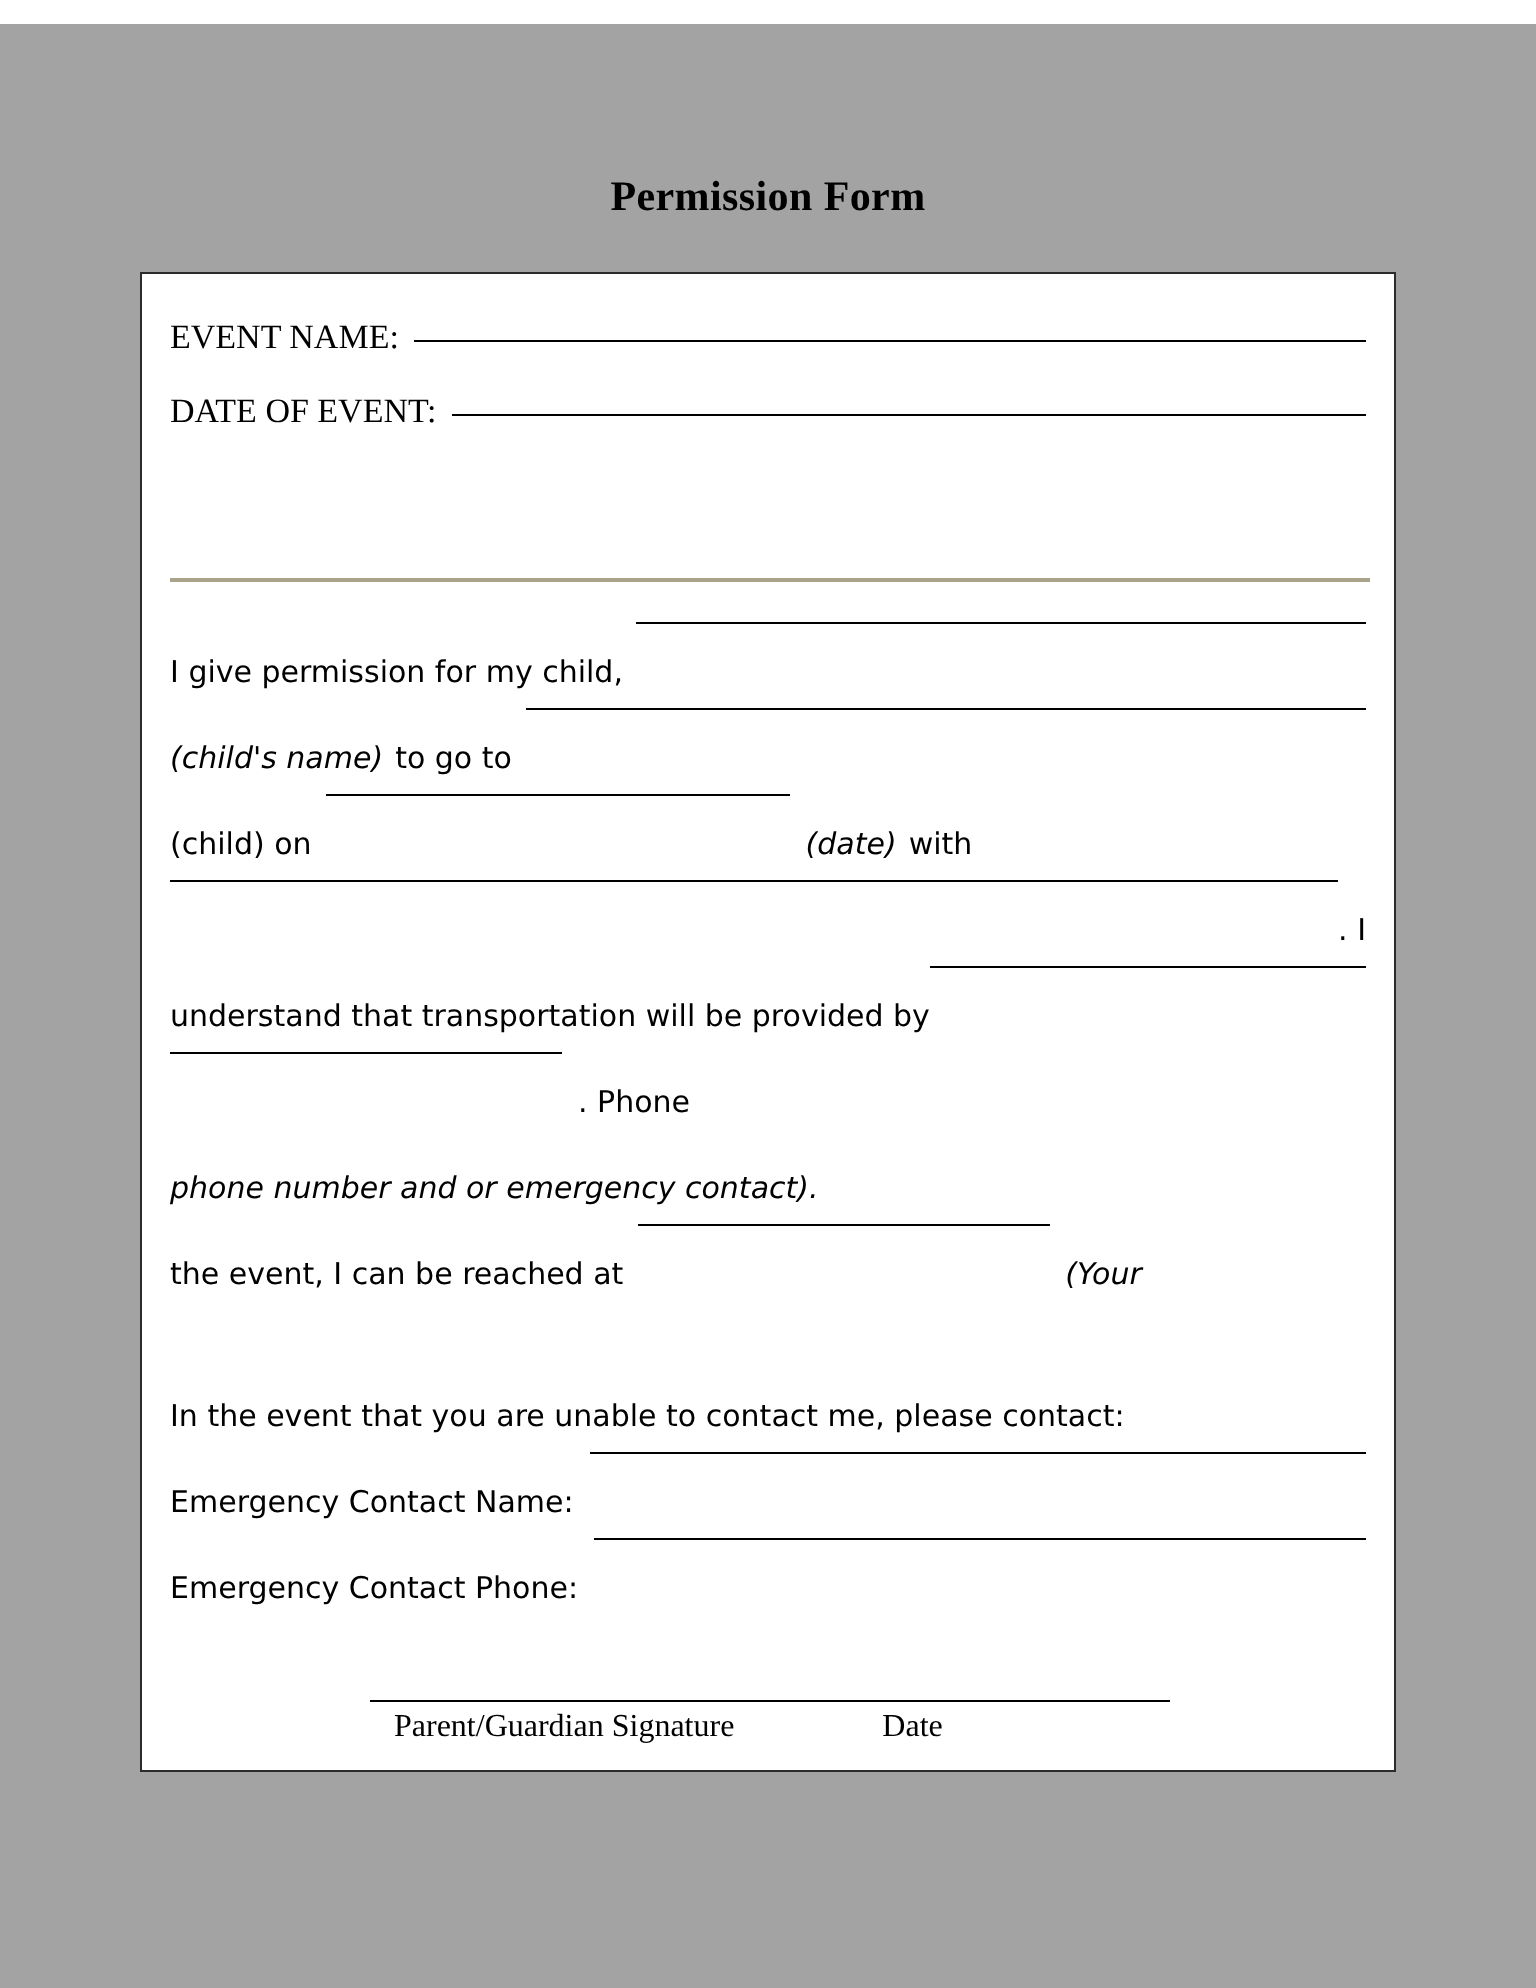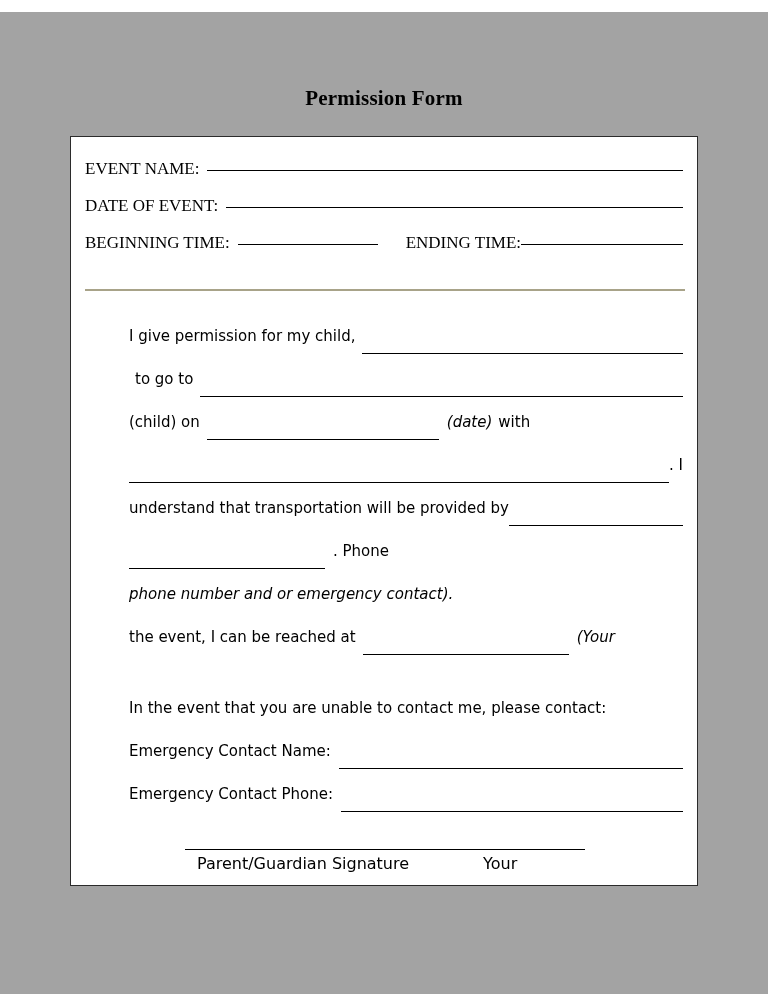--- a/index.html
+++ b/index.html
@@ -89,24 +89,23 @@
     top: 178px;
     width: 100%;
     padding: 0 14px 0 14px;
     box-sizing: border-box;
     font-family: "DejaVu Sans", sans-serif;
     font-size: 15px;
     line-height: 43px;
   }
   .brow {
     display: flex;
-    align-items: flex-end;
+    align-items: flex-start;
     white-space: nowrap;
     height: 43px;
-    margin-left: 44px;
   }
   .brow .txt { flex: 0 0 auto; }
   .brow .ital { font-style: italic; }
   .brow .rule { top: -4px; }
 
   .spacer-row { height: 28px; }
 
   
   .sig-area {
     position: absolute;
@@ -120,20 +119,21 @@
   .sig-line {
     margin: 0 auto 4px 100px;
     width: 400px;
     border-bottom: 1px solid #000;
     height: 0;
   }
   .sig-labels {
     display: flex;
     font-size: 16px;
     padding-left: 112px;
+    font-family: Liberation Serif, serif;
   }
   .sig-labels .who { flex: 0 0 auto; }
   .sig-labels .when { margin-left: 74px; }
 </style>
 </head>
 <body>
 
 <div class="page">
 
   <div class="doc-title">Permission Form</div>
@@ -147,42 +147,35 @@
         <span class="gap" style="width:8px"></span>
         <span class="rule rule-grow"></span>
       </div>
 
       <div class="srow">
         <span class="slabel">DATE OF EVENT:</span>
         <span class="gap" style="width:8px"></span>
         <span class="rule rule-grow"></span>
       </div>
 
-      <div class="srow">
-        <span class="slabel">BEGINNING TIME:</span>
-        <span class="gap" style="width:8px"></span>
-        <span class="rule" style="width:140px"></span>
-        <span class="gap" style="width:28px"></span>
-        <span class="slabel">ENDING TIME:</span>
-        <span class="rule rule-grow"></span>
-      </div>
 
     </div>
 
     <div class="divider"></div>
 
     <div class="body-section">
 
       <div class="brow">
         <span class="txt">I give permission for my child,</span>
         <span class="gap" style="width:7px"></span>
         <span class="rule rule-grow"></span>
       </div>
 
       <div class="brow">
+        <span class="txt ital">(child's name)</span>
         <span class="gap" style="width:6px"></span>
         <span class="txt">to go to</span>
         <span class="gap" style="width:7px"></span>
         <span class="rule rule-grow"></span>
       </div>
 
       <div class="brow">
         <span class="txt">(child) on</span>
         <span class="gap" style="width:7px"></span>
         <span class="rule" style="width:232px"></span>
@@ -237,18 +230,18 @@
         <span class="gap" style="width:8px"></span>
         <span class="rule rule-grow"></span>
       </div>
 
     </div>
 
     <div class="sig-area">
       <div class="sig-line"></div>
       <div class="sig-labels">
         <span class="who">Parent/Guardian Signature</span>
-        <span class="when">Your</span>
+        <span class="when">Date</span>
       </div>
     </div>
 
   </div>
 </div>
 
 </body></html>

